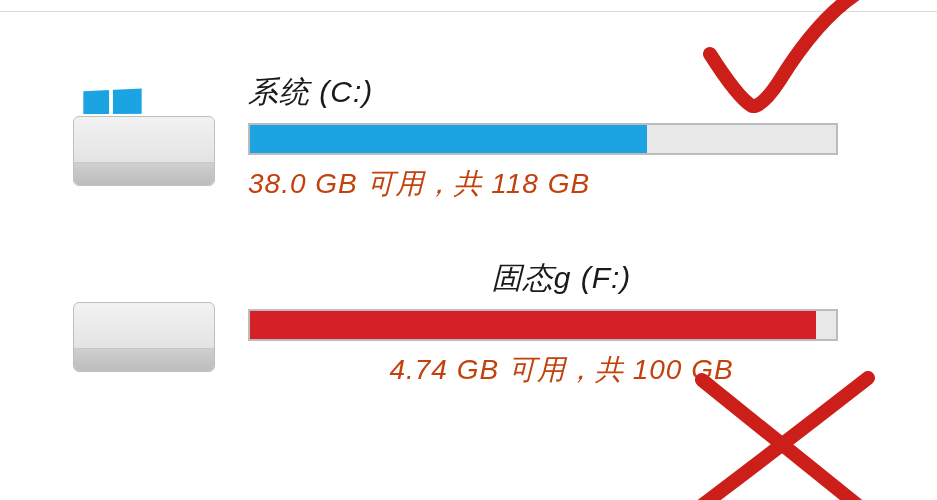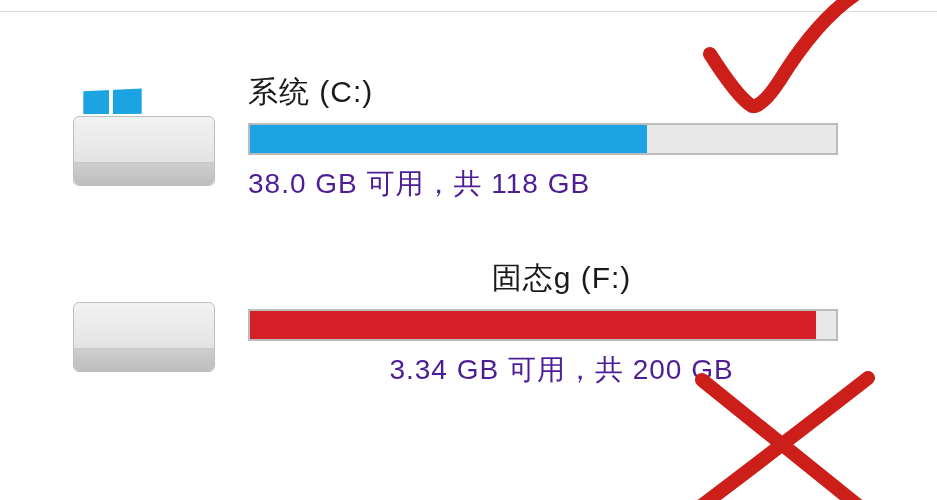--- a/index.html
+++ b/index.html
@@ -1,18 +1,18 @@
 <!DOCTYPE html>
 <html style="--ann: #cc1f1a;"><head>
 <meta charset="utf-8">
 <style>
   html,body{margin:0;padding:0;width:937px;height:500px;background:#fff;
             font-family:"Microsoft YaHei","Segoe UI",Arial,sans-serif;
             overflow:hidden;}
-  .canvas{position:relative;width:937px;height:500px;}
+  .canvas{position:relative;width:937px;height:500px;font-style:italic;}
   .top-divider{position:absolute;left:0;right:0;top:11px;height:1px;
                background:#dadada;}
   .drive{position:absolute;left:55px;width:820px;display:flex;
          align-items:flex-start;}
   .drive-c{top:72px;}
   .drive-f{top:258px;text-align:center;}
   .icon-box{width:175px;height:140px;position:relative;flex:none;}
   
   .disk{position:absolute;left:18px;top:44px;width:140px;height:68px;
         background:linear-gradient(#f2f2f2,#dcdcdc);
@@ -31,21 +31,21 @@
            display:grid;grid-template-columns:1fr 1fr;
            grid-template-rows:1fr 1fr;gap:4px;
            transform:perspective(140px) rotateY(-14deg);}
   .winlogo span{background:#1ca4e2;}
   
   .info{flex:1;margin-left:18px;}
   .name{font-size:30px;color:#1a1a1a;margin-bottom:10px;letter-spacing:1px;}
   .bar{width:590px;height:32px;border:2px solid #bcbcbc;background:#e8e8e8;
        position:relative;box-sizing:border-box;}
   .fill{position:absolute;left:0;top:0;bottom:0;}
-  .stats{font-size:28px;color:#4c1d95;margin-top:10px;letter-spacing:1px;}
+  .stats{font-size:28px;color:#c2410c;margin-top:10px;letter-spacing:1px;}
   
   .check{position:absolute;top:-10px;right:45px;width:200px;height:140px;
          pointer-events:none;}
   .cross{position:absolute;bottom:-12px;right:55px;width:200px;height:150px;
          pointer-events:none;}
   svg{overflow:visible;}
 </style>
 </head>
 <body>
 
@@ -79,21 +79,21 @@
       <div class="disk">
         <div class="slot"></div>
           <div class="led"></div>
       </div>
     </div>
     <div class="info">
       <div class="name">固态g (F:)</div>
       <div class="bar">
         <div class="fill" id="fill-f" style="width: 96.66%; background: rgb(214, 32, 39);"></div>
       </div>
-      <div class="stats">3.34 GB 可用，共 200 GB</div>
+      <div class="stats">4.74 GB 可用，共 100 GB</div>
     </div>
   </div>
 
   <svg class="check" viewBox="0 0 200 140">
     <path d="M18 64 Q46 108 60 116 Q70 118 88 90 Q140 6 196 -12" fill="none" stroke="var(--ann,#cc1f1a)" stroke-width="14" stroke-linecap="round" stroke-linejoin="round"></path>
   </svg>
 
   <svg class="cross" viewBox="0 0 200 150">
     <path d="M20 18 Q100 82 184 150" fill="none" stroke="var(--ann,#cc1f1a)" stroke-width="14" stroke-linecap="round"></path>
     <path d="M186 16 Q104 80 14 148" fill="none" stroke="var(--ann,#cc1f1a)" stroke-width="14" stroke-linecap="round"></path>

